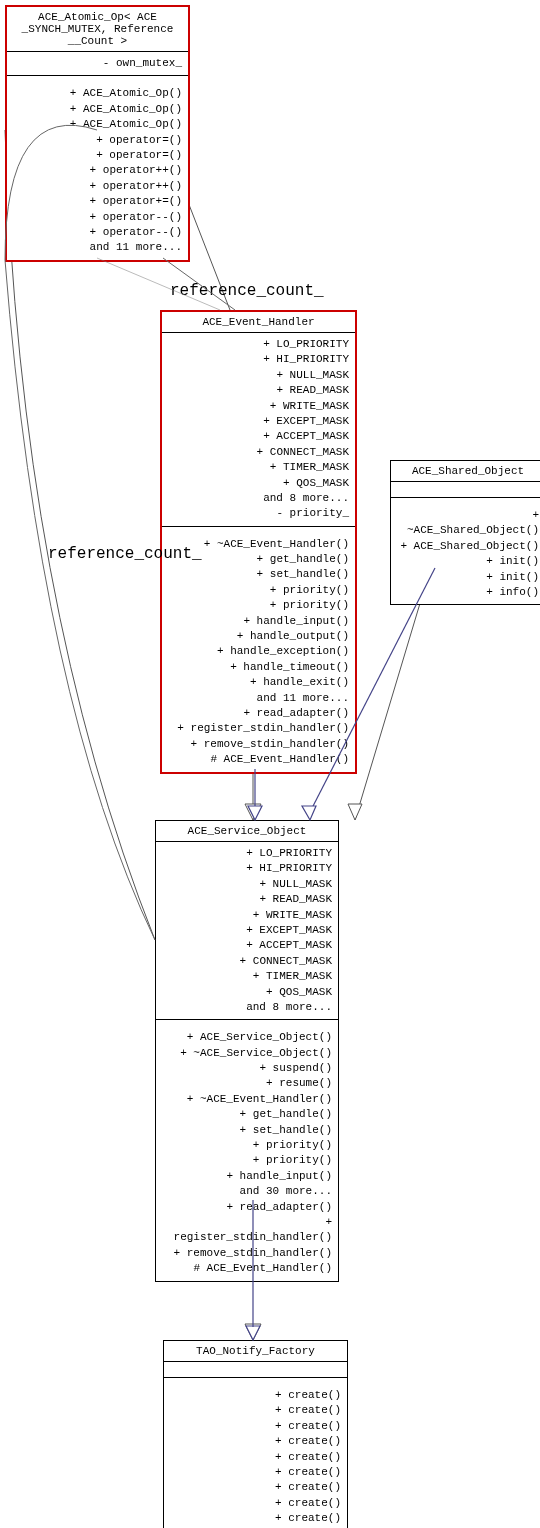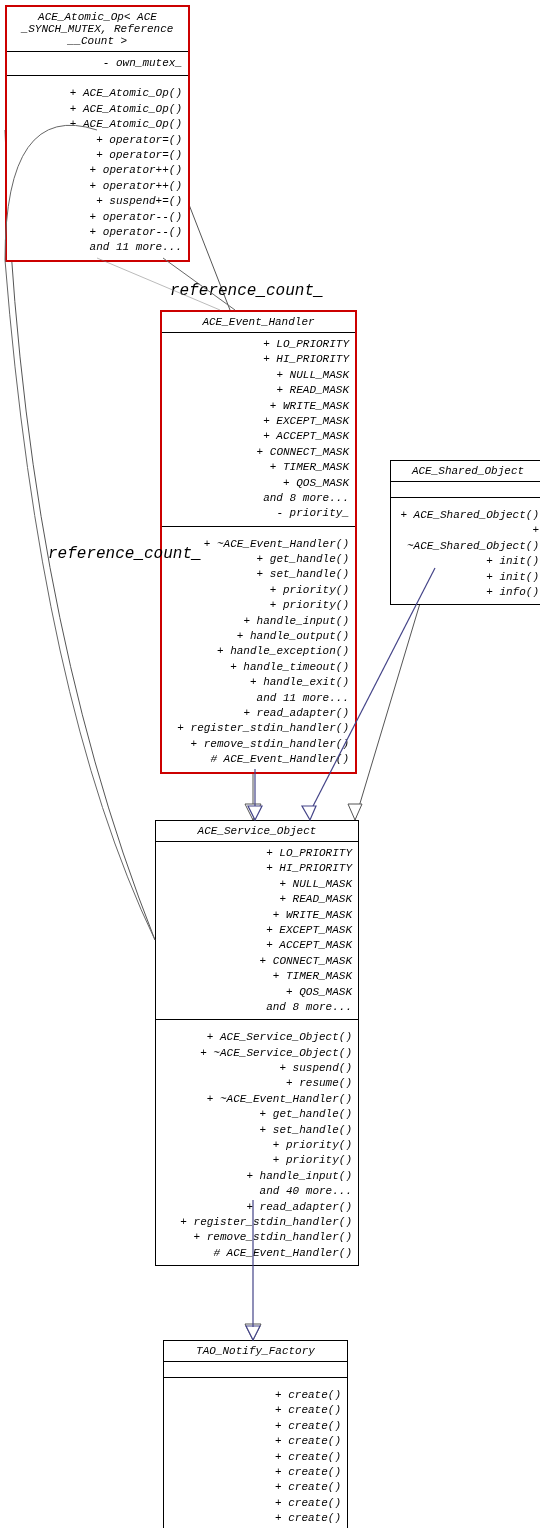--- a/index.html
+++ b/index.html
@@ -10,21 +10,20 @@
       color: #000000;
       width: 540px;
       min-height: 1528px;
       position: relative;
       overflow-x: hidden;
     }
     .diagram-container {
       position: relative;
       width: 540px;
       height: 1528px;
-      font-style: italic;
     }
     .uml-box {
       position: absolute;
       border: 1px solid #000000;
       background: #ffffff;
     }
     .uml-box.red-border {
       border: 2px solid #cc0000;
     }
     .uml-box-title {
@@ -90,21 +89,21 @@
       <p>- own_mutex_</p>
     </div>
     <div class="uml-box-section">
       <p>+ ACE_Atomic_Op()</p>
       <p>+ ACE_Atomic_Op()</p>
       <p>+ ACE_Atomic_Op()</p>
       <p>+ operator=()</p>
       <p>+ operator=()</p>
       <p>+ operator++()</p>
       <p>+ operator++()</p>
-      <p>+ suspend+=()</p>
+      <p>+ operator+=()</p>
       <p>+ operator--()</p>
       <p>+ operator--()</p>
       <p>and 11 more...</p>
     </div>
   </div>
 
   <div class="label-text" style="left:170px; top:282px;">reference_count_</div>
 
   <div class="uml-box red-border" style="left:160px; top:310px; width:197px;">
     <div class="uml-box-title">
@@ -143,31 +142,31 @@
     </div>
   </div>
 
   <div class="uml-box" style="left:390px; top:460px; width:156px;">
     <div class="uml-box-title">
       ACE_Shared_Object
     </div>
     <div class="uml-box-section" style="min-height:16px;">
     </div>
     <div class="uml-box-section">
+      <p>+ ~ACE_Shared_Object()</p>
       <p>+ ACE_Shared_Object()</p>
-      <p>+ ~ACE_Shared_Object()</p>
       <p>+ init()</p>
       <p>+ init()</p>
       <p>+ info()</p>
     </div>
   </div>
 
   <div class="label-text" style="left:48px; top:545px;">reference_count_</div>
 
-  <div class="uml-box" style="left:155px; top:820px; width:204px;">
+  <div class="uml-box" style="left:155px; top:820px; width:184px;">
     <div class="uml-box-title">
       ACE_Service_Object
     </div>
     <div class="uml-box-section">
       <p>+ LO_PRIORITY</p>
       <p>+ HI_PRIORITY</p>
       <p>+ NULL_MASK</p>
       <p>+ READ_MASK</p>
       <p>+ WRITE_MASK</p>
       <p>+ EXCEPT_MASK</p>
@@ -181,21 +180,21 @@
       <p>+ ACE_Service_Object()</p>
       <p>+ ~ACE_Service_Object()</p>
       <p>+ suspend()</p>
       <p>+ resume()</p>
       <p>+ ~ACE_Event_Handler()</p>
       <p>+ get_handle()</p>
       <p>+ set_handle()</p>
       <p>+ priority()</p>
       <p>+ priority()</p>
       <p>+ handle_input()</p>
-      <p>and 40 more...</p>
+      <p>and 30 more...</p>
       <p>+ read_adapter()</p>
       <p>+ register_stdin_handler()</p>
       <p>+ remove_stdin_handler()</p>
       <p># ACE_Event_Handler()</p>
     </div>
   </div>
 
   <div class="uml-box" style="left:163px; top:1340px; width:185px;">
     <div class="uml-box-title">
       TAO_Notify_Factory

